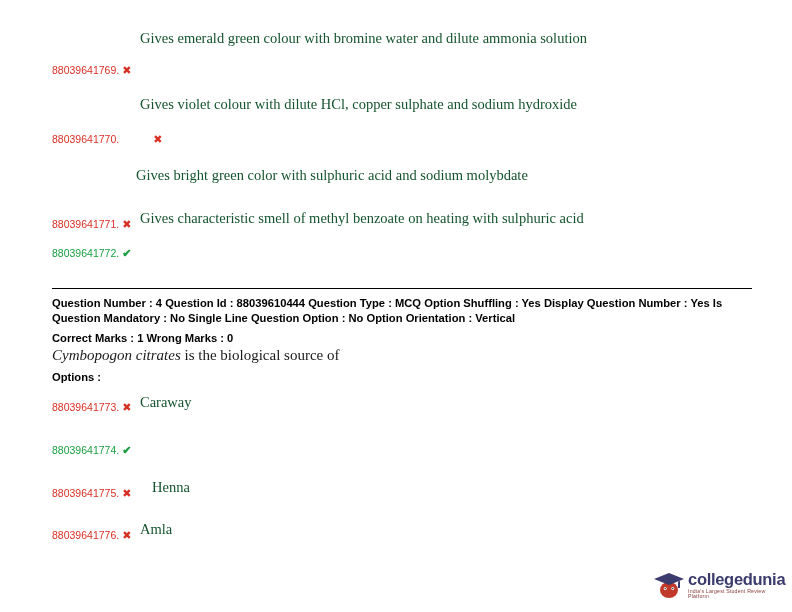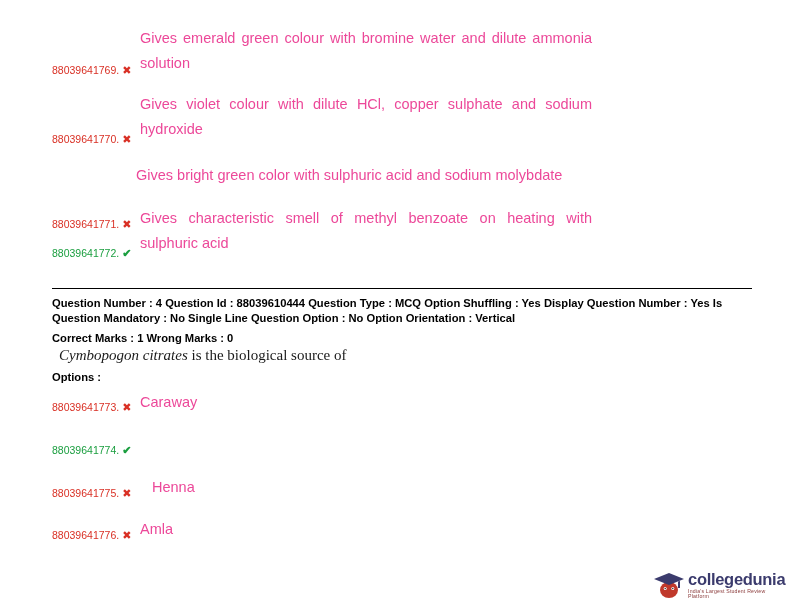--- a/index.html
+++ b/index.html
@@ -38,23 +38,23 @@
     font-family: "Liberation Sans", sans-serif;
     font-size: 11px;
     margin-left: 3px;
     line-height: 1.2;
   }
   .mark-wrong { color: #d93025; }
   .mark-right { color: #1a9e3f; font-weight: bold; }
   .opt-id.correct { color: #1a9e3f; }
 
   .opt-text {
-    font-family: Liberation Sans, sans-serif;
+    font-family: Liberation Serif, serif;
     font-size: 14.5px;
-    color: #ec4899;
+    color: #14532d;
     line-height: 1.75;
   }
 
   
   .justified {
     text-align: justify;
     text-align-last: left;
     width: 452px;
   }
 
@@ -83,21 +83,20 @@
   }
   .q-stem {
     position: absolute;
     left: 52px;
     top: 347px;
     font-family: "Liberation Serif", serif;
     font-size: 15px;
     color: #1a1a1a;
   }
   .q-stem i {
-    margin-left: 7px;
   }
   .options-label {
     position: absolute;
     left: 52px;
     top: 371px;
     font-family: "Liberation Sans", sans-serif;
     font-size: 11.2px;
     font-weight: bold;
   }
 
@@ -143,21 +142,21 @@
 <body>
 
 <div class="page">
 
   <div class="option-row" style="left:52px; top:64px;">
     <span class="opt-id">88039641769.</span>
     <span class="opt-mark mark-wrong">✖</span>
   </div>
   <div class="opt-text justified" style="position:absolute; left:140px; top:26px;">Gives emerald green colour with bromine water and dilute ammonia solution</div>
 
-  <div class="option-row" style="left:52px; top:133px;">
+  <div class="option-row" style="left:52px; top:133px;gap:31px;">
     <span class="opt-id">88039641770.</span>
     <span class="opt-mark mark-wrong">✖</span>
   </div>
   <div class="opt-text justified" style="position:absolute; left:140px; top:92px;">Gives violet colour with dilute HCl, copper sulphate and sodium hydroxide</div>
 
   <div class="option-row" style="left:52px; top:178px;margin-top:40px;">
     <span class="opt-id">88039641771.</span>
     <span class="opt-mark mark-wrong">✖</span>
   </div>
   <div class="opt-text" style="position:absolute; left:136px; top:163px;">Gives bright green color with sulphuric acid and sodium molybdate</div>

